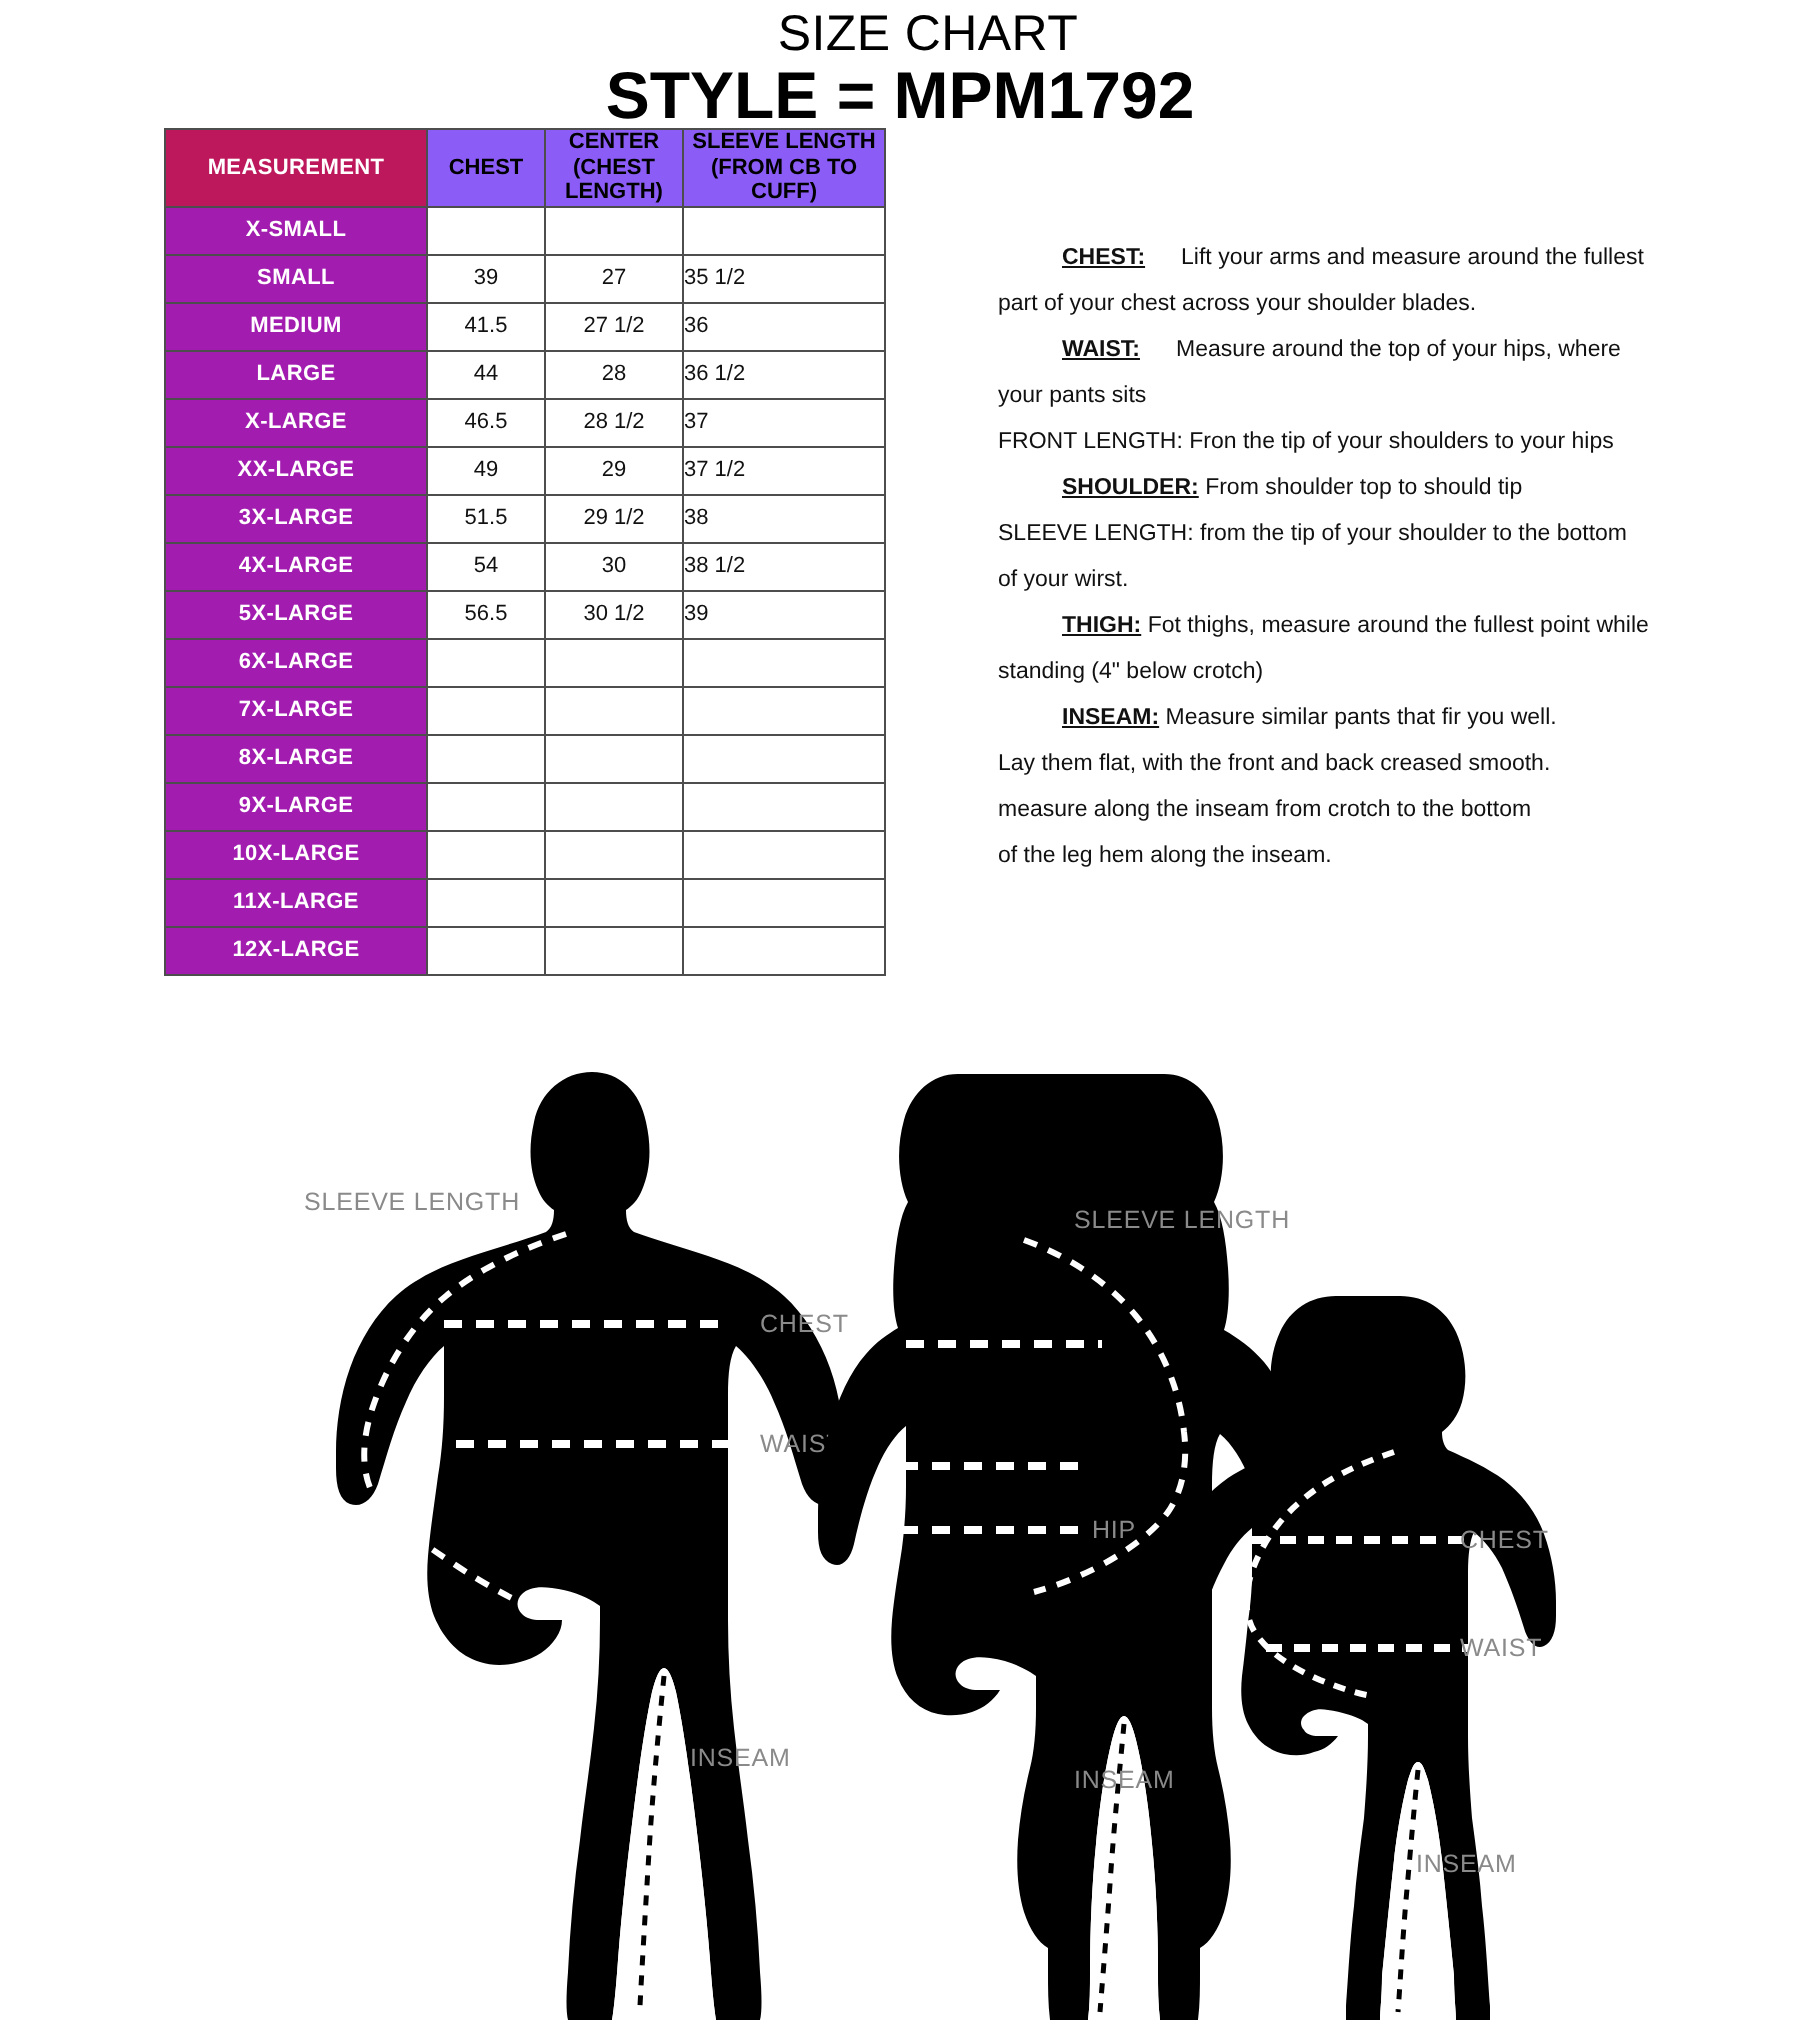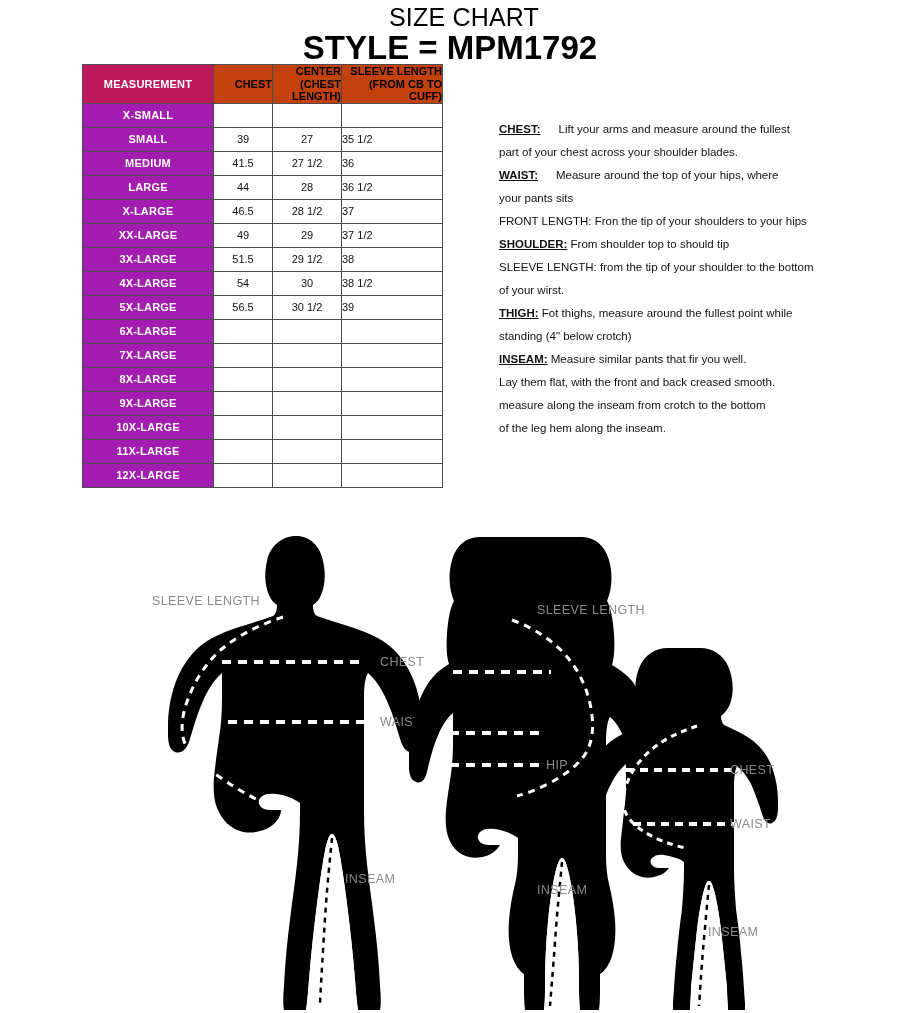--- a/index.html
+++ b/index.html
@@ -58,25 +58,25 @@
     font-size: 11px;
     height: 23px;
     vertical-align: middle;
   }
   .col-measure { width: 131px; }
   .col-chest   { width: 59px;  }
   .col-center  { width: 69px;  }
   .col-sleeve  { width: 101px; }
 
   th.hdr {
-    background: #c2410c;
+    background: #8b5cf6;
     color: #000000;
     font-weight: bold;
     font-size: 10.5px;
-    text-align: right;
+    text-align: center;
     line-height: 12.5px;
     padding: 2px 1px;
     height: 50px;
   }
   th.hdr-measure {
     background: #be185d;
     color: #ffffff;
     font-weight: bold;
     font-size: 10.5px;
     text-align: center;
@@ -109,20 +109,21 @@
     top: 118px;
     width: 330px;
     font-size: 11.5px;
     line-height: 23px;
     color: #111111;
   }
   #instructions .line { white-space: nowrap; }
   #instructions .term-bu {
     font-weight: bold;
     text-decoration: underline;
+    margin-left: 32px;
   }
   #instructions .term-plain { font-weight: normal; }
   #instructions .gap { display: inline-block; width: 18px; }
 
   
   #figures {
     position: absolute;
     left: 0;
     top: 498px;
     width: 900px;

